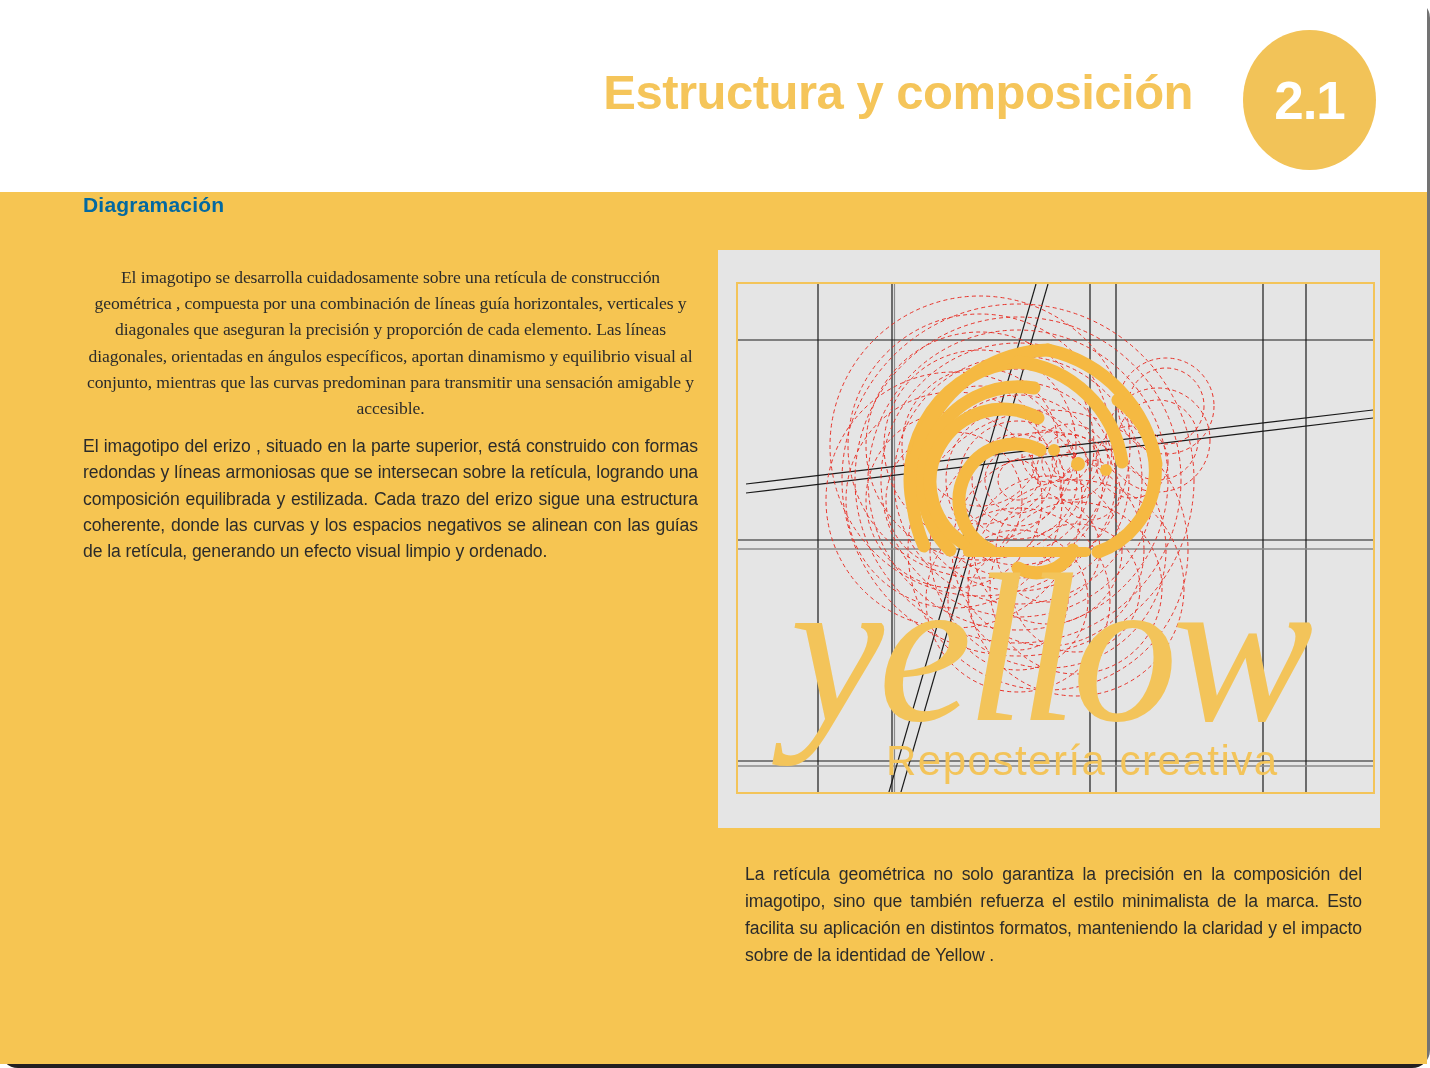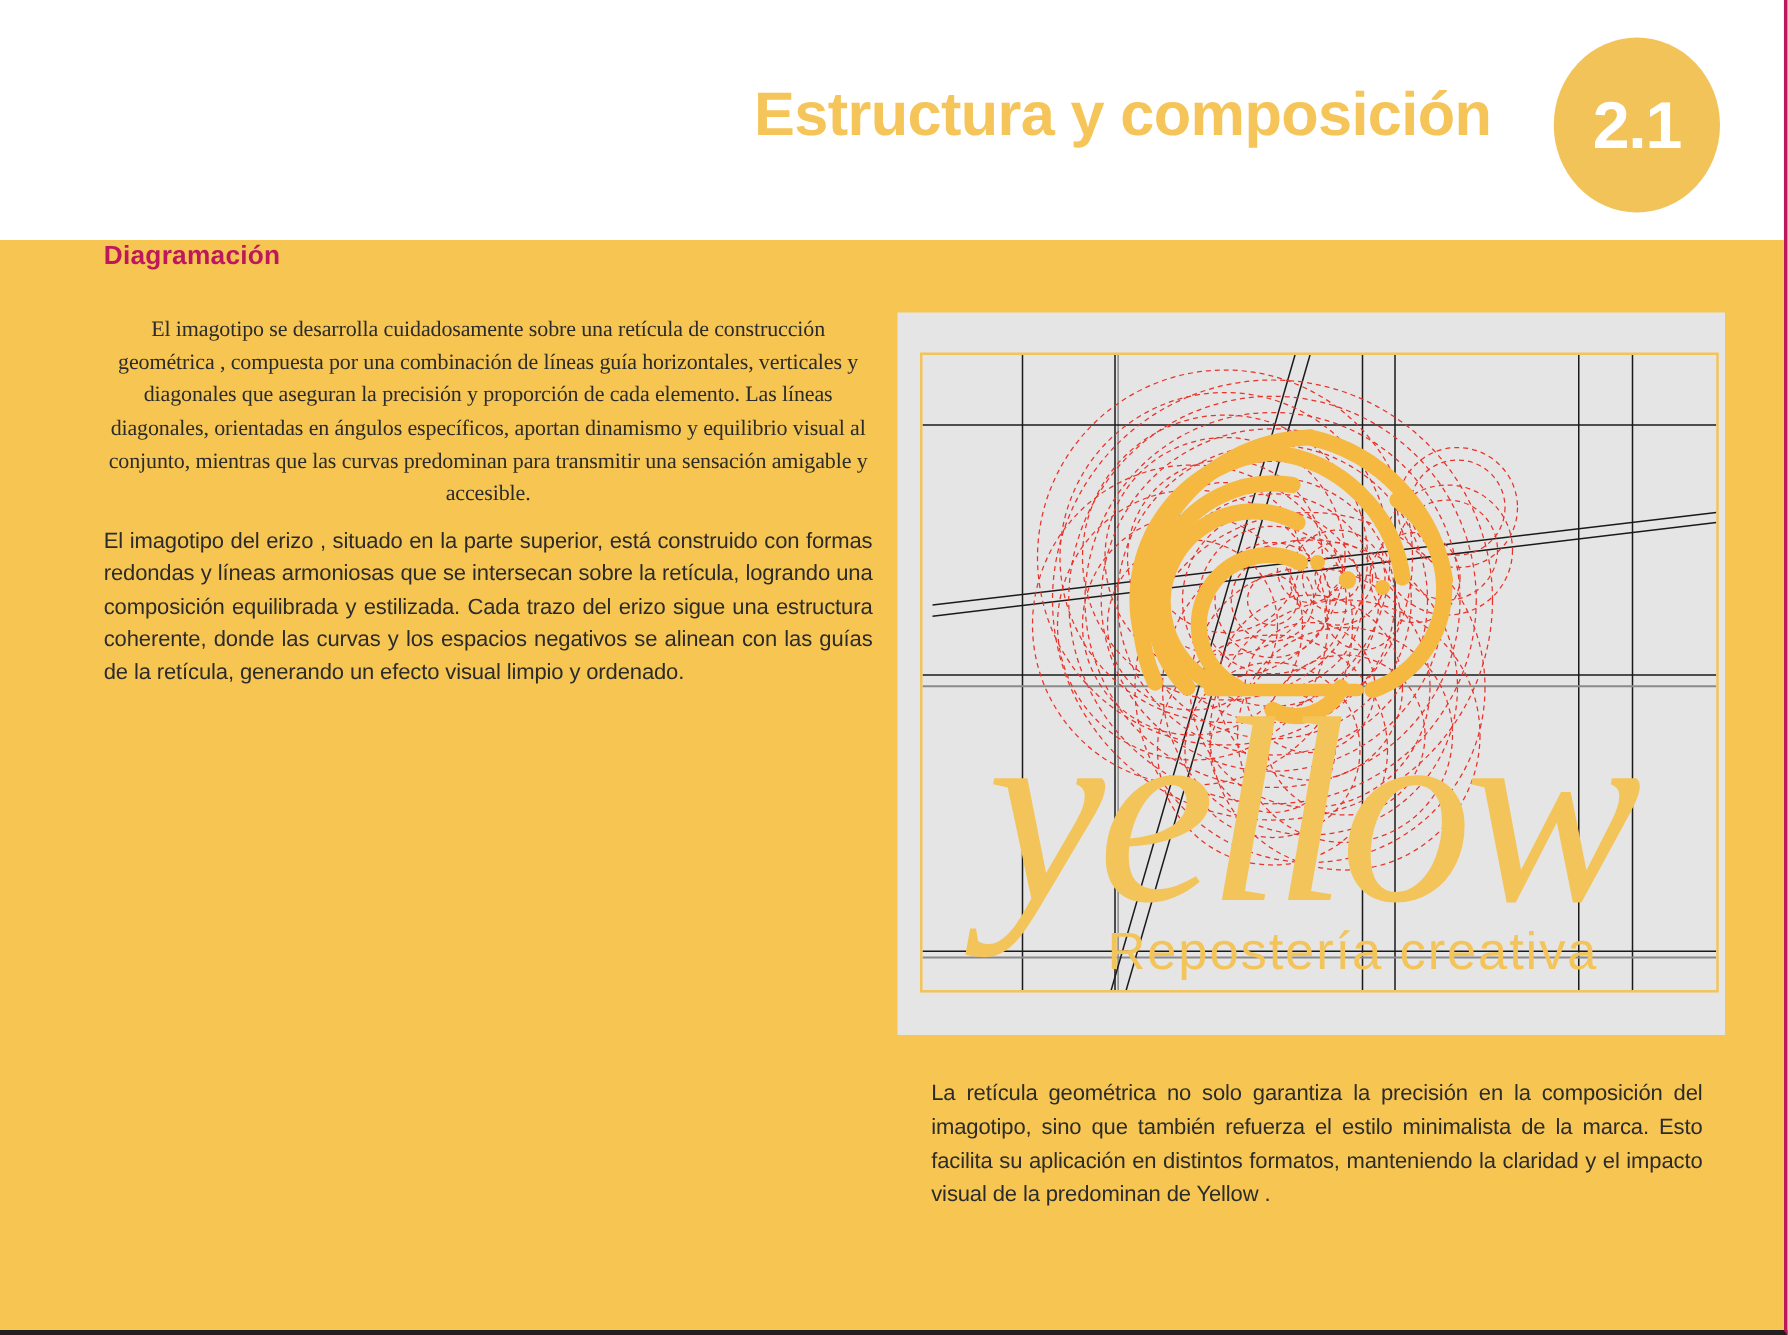--- a/index.html
+++ b/index.html
@@ -9,21 +9,22 @@
     font-family:"Liberation Sans", sans-serif;
     overflow:hidden; position:relative;
   }
 
   
   #page {
     position:absolute; left:0; top:0;
     width:1430px; height:1068px;
     background:#ffffff;
     border-bottom:4px solid #231f20;
-    border-right:3px solid #be185d;
+    border-right:3px solid #737373;
+    border-radius:18px;
   }
 
   
   #header {
     position:absolute; left:0; top:0;
     width:1427px; height:192px;
     background:#ffffff;
   }
   #page-title {
     position:absolute; right:234px; top:64px;
@@ -51,23 +52,23 @@
     width:1427px; height:872px;
     background:#f6c552;
   }
 
   
   #left-column {
     position:absolute; left:83px; top:193px;
     width:615px;
   }
   #section-heading {
-    font-size:21px; font-weight:bold; color:#be185d;
+    font-size:21px; font-weight:bold; color:#0369a1;
     letter-spacing:0.2px;
-    margin-bottom:33px;
+    margin-bottom:47px;
   }
   .body-copy {
     font-size:17.6px; line-height:26.2px;
     color:#2b2b2b; letter-spacing:-0.1px;
   }
   #paragraph-1 { text-align:center;font-family:Liberation Serif, serif; }
   #paragraph-2 { text-align:justify; margin-top:12px; }
 
   
   #logo-card {
@@ -247,16 +248,16 @@
           <text id="svg-wordmark" x="72" y="470" font-family="'Liberation Serif', serif" font-size="212" font-style="italic" fill="#f3c45a" letter-spacing="-6">yellow</text>
 
           <text id="svg-tagline" x="168" y="525" font-family="'Liberation Sans', sans-serif" font-size="42" fill="#f3c45a" letter-spacing="1.5">Repostería creativa</text>
 
         </g>
       </svg>
     </div>
   </div>
 
   <div id="caption-block">
-    <p id="caption-text">La retícula geométrica no solo garantiza la precisión en la composición del imagotipo, sino que también refuerza el estilo minimalista de la marca. Esto facilita su aplicación en distintos formatos, manteniendo la claridad y el impacto visual de la predominan de Yellow .</p>
+    <p id="caption-text">La retícula geométrica no solo garantiza la precisión en la composición del imagotipo, sino que también refuerza el estilo minimalista de la marca. Esto facilita su aplicación en distintos formatos, manteniendo la claridad y el impacto sobre de la identidad de Yellow .</p>
   </div>
 
 </div>
 
 </body></html>

